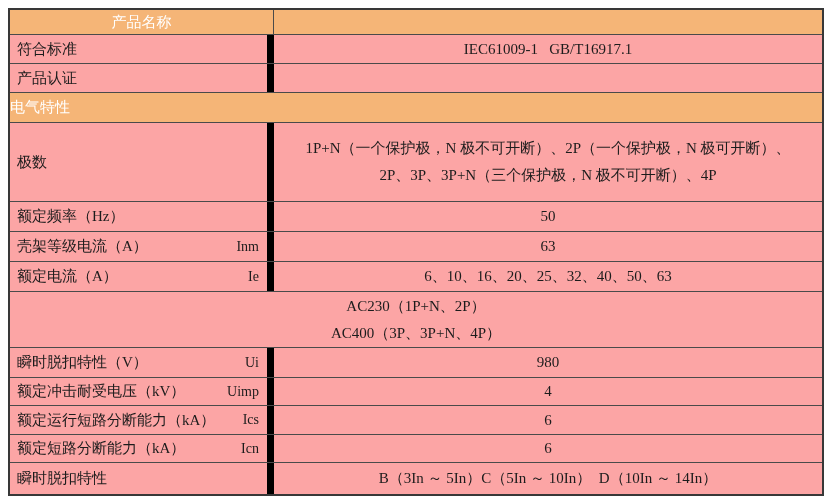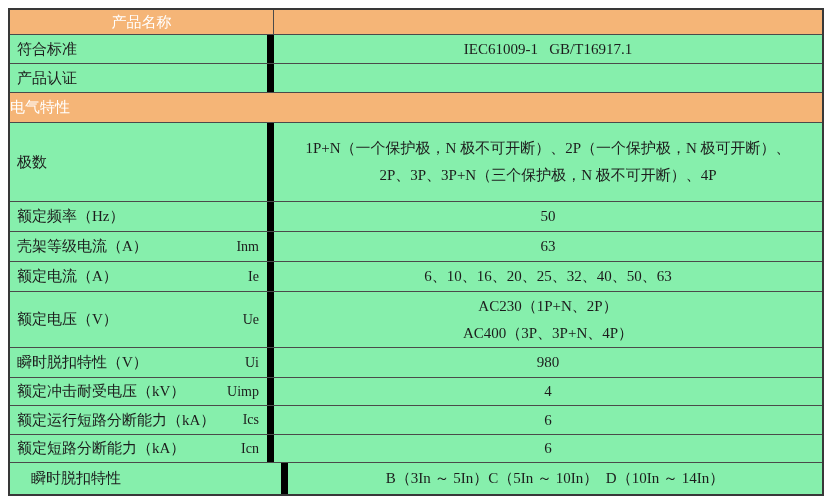--- a/index.html
+++ b/index.html
@@ -15,28 +15,28 @@
     background: #ffffff;
     overflow: hidden;
   }
   .spec-table {
     position: absolute;
     left: 8px;
     top: 8px;
     width: 816px;
     border: 2px solid #383838;
     box-sizing: border-box;
-    background: #86efac;
+    background: #fca5a5;
   }
   .row {
     display: flex;
     box-sizing: border-box;
     border-bottom: 1px solid #4a4a4a;
   }
-  .row:last-child { border-bottom: none; margin-left: 14px; }
+  .row:last-child { border-bottom: none; }
   .cell {
     box-sizing: border-box;
     display: flex;
     align-items: center;
     color: #1c1c1c;
     font-size: 15px;
     white-space: pre-wrap;
   }
   .label-cell {
     width: 264px;
@@ -136,24 +136,20 @@
       <div class="cell label-cell">
         <span>额定电流（A）</span>
         <span class="sym">Ie</span>
       </div>
       <div class="cell value-cell">
         <div class="vline">6、10、16、20、25、32、40、50、63</div>
       </div>
     </div>
 
     <div class="row" style="height:56px">
-      <div class="cell label-cell">
-        <span>额定电压（V）</span>
-        <span class="sym">Ue</span>
-      </div>
       <div class="cell value-cell">
         <div class="vline">AC230（1P+N、2P）</div>
         <div class="vline">AC400（3P、3P+N、4P）</div>
       </div>
     </div>
 
     <div class="row" style="height:30px">
       <div class="cell label-cell">
         <span>瞬时脱扣特性（V）</span>
         <span class="sym">Ui</span>

